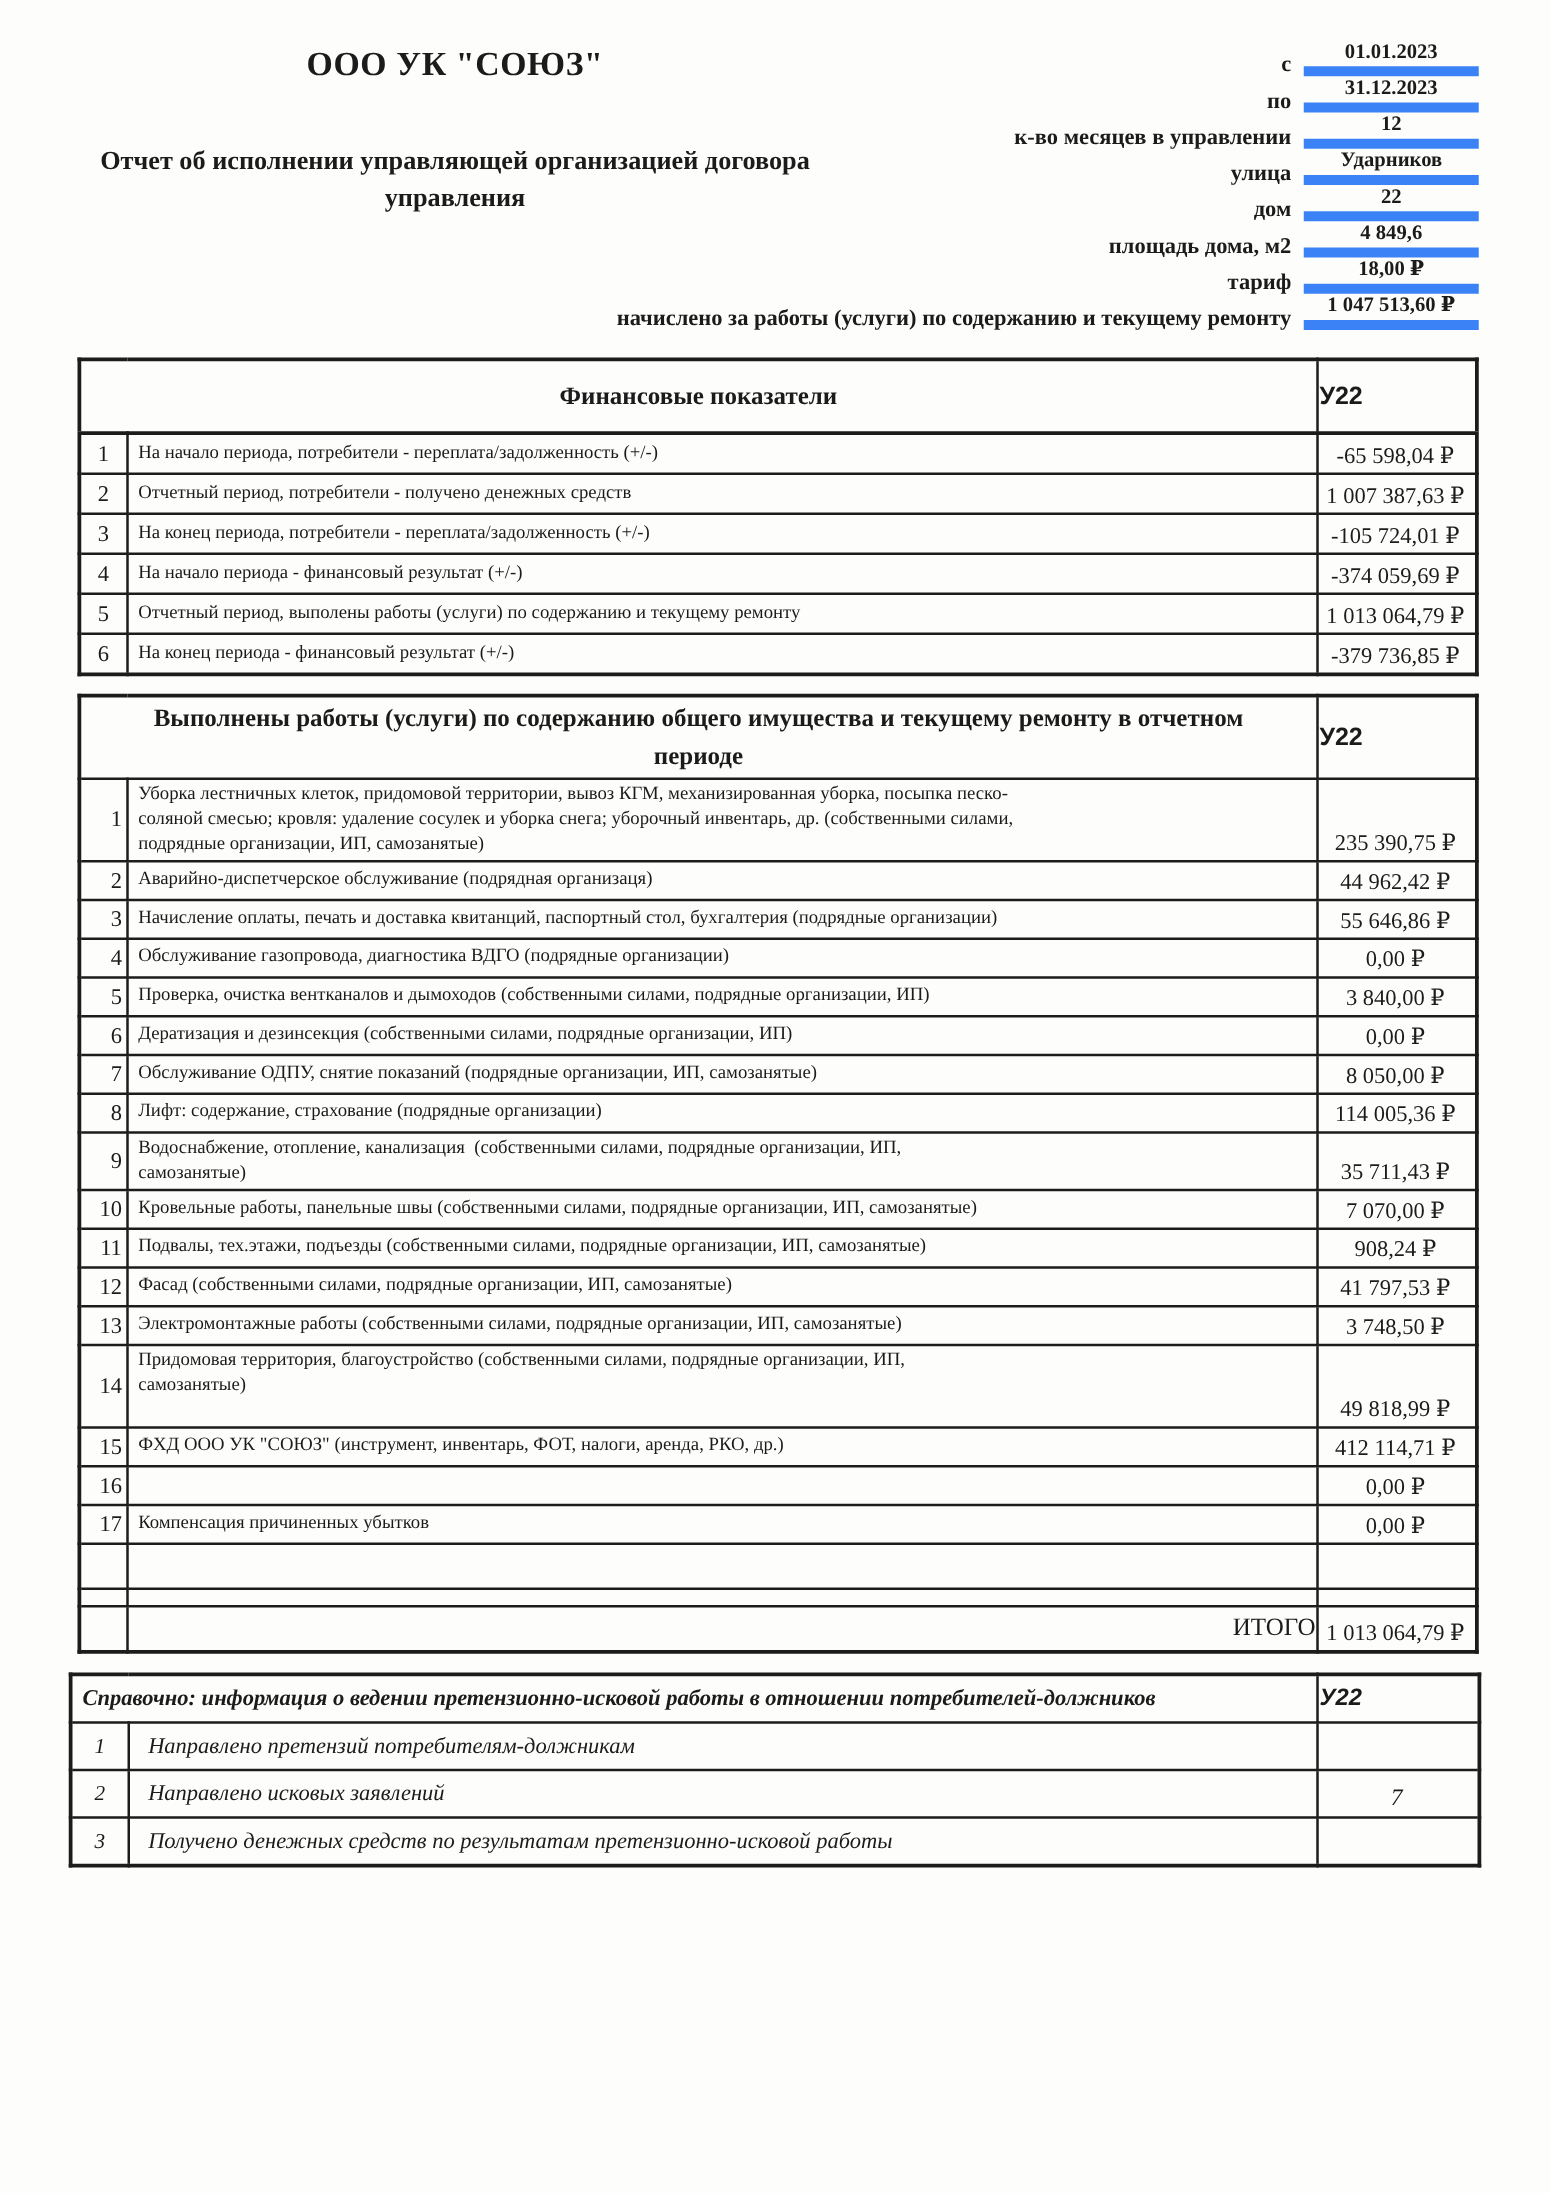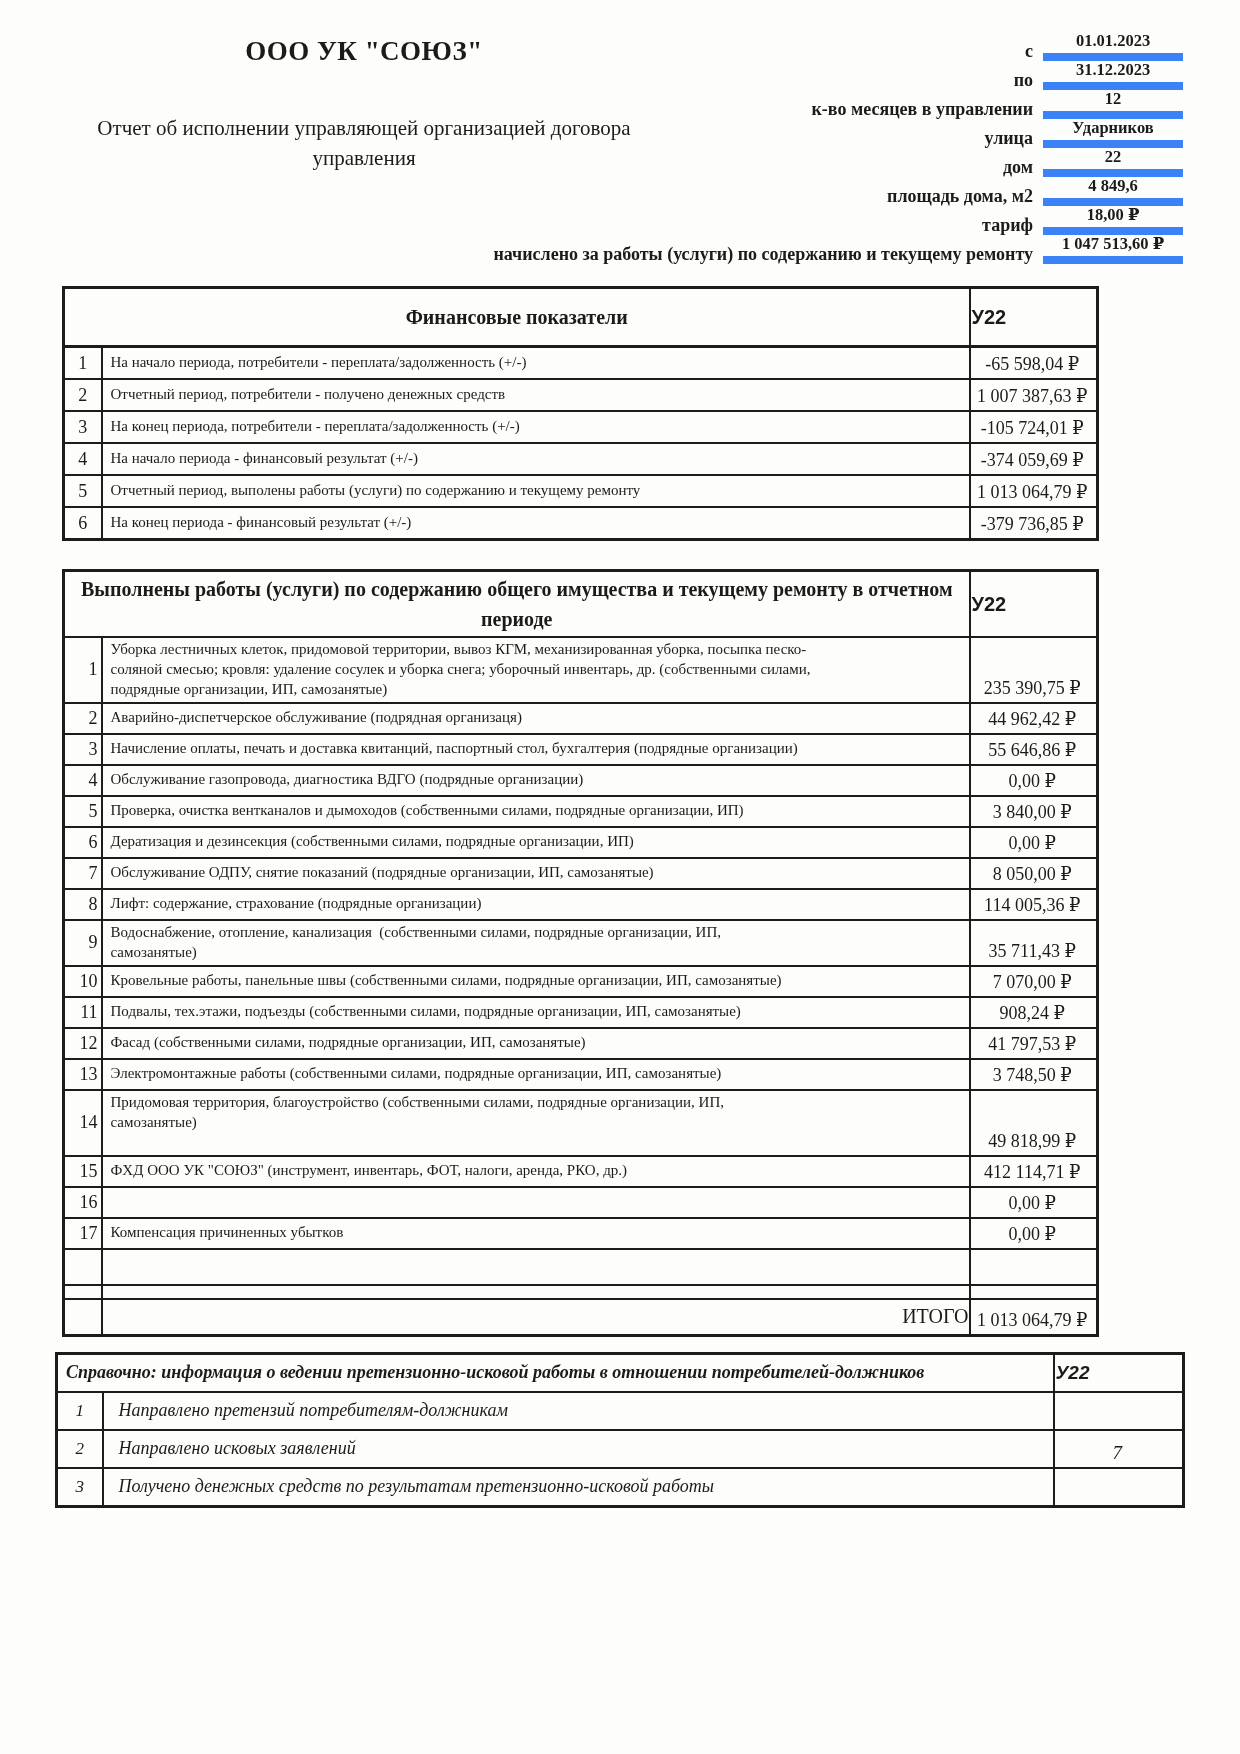--- a/index.html
+++ b/index.html
@@ -9,45 +9,45 @@
     font-family:"Liberation Serif","DejaVu Serif",serif;
     color:#1b1b1b;
     -webkit-font-smoothing:antialiased;
   }
   .page{position:relative;width:1240px;height:1754px;overflow:hidden;}
 
   
   .header{position:relative;height:286px;}
   .header-left{position:absolute;left:68px;top:36px;width:592px;text-align:center;}
   .company{font-size:27px;font-weight:bold;letter-spacing:.5px;}
-  .subtitle{margin-top:46px;font-size:21px;font-weight:normal;line-height:1.45;white-space:pre-line;}
+  .subtitle{margin-top:46px;font-size:21px;font-weight:bold;line-height:1.45;white-space:pre-line;}
   .fields{position:absolute;top:40px;left:60px;right:57px;}
   .field-row{display:flex;justify-content:flex-end;align-items:flex-end;height:21px;margin-bottom:8px;}
   .field-label{font-weight:bold;font-size:18px;white-space:nowrap;padding-right:10px;line-height:1.05;}
   .field-value{width:140px;border-bottom:8px solid #3b82f6;text-align:center;font-weight:bold;font-size:16.5px;line-height:1.25;padding-bottom:1px;white-space:nowrap;}
 
   
   table.tbl{border-collapse:collapse;table-layout:fixed;border:3px solid #1c1c1c;}
   .tbl th,.tbl td{border:2px solid #1c1c1c;overflow:hidden;}
-  .t1,.t2{margin-left:62px;width:1037px;border-radius:10px;}
+  .t1,.t2{margin-left:62px;width:1121px;border-radius:10px;}
   .t3{margin-left:55px;width:1130px;}
   th.title{font-size:20px;font-weight:bold;text-align:center;padding:2px 6px;}
   th.ucol{font-family:"Liberation Sans","DejaVu Sans",sans-serif;font-size:20px;font-weight:bold;text-align:left;}
   td.num{text-align:center;font-size:18px;padding:0 2px;}
   td.label{padding:2px 8px;white-space:pre-wrap;line-height:1.33;font-size:15px;vertical-align:middle;}
   td.value{text-align:center;padding:1px 6px 3px 4px;vertical-align:bottom;font-size:18px;white-space:nowrap;}
 
   
   .t1{margin-top:0;}
   .t1 thead th{height:52px;}
   .t1 thead{border-bottom:3px solid #1c1c1c;}
   .t1 td{height:26px;}
 
   
-  .t2{margin-top:28px;}
+  .t2{margin-top:14px;}
   .t2 thead th.title{height:56px;white-space:pre-wrap;line-height:1.5;}
   .t2 td{height:25px;}
   .t2 td.num{text-align:right;padding-right:3px;}
   .t2 tr.sp1 td{height:30px;}
   .t2 tr.sp2 td{height:8px;}
   .t2 tr.total td{height:30px;}
   .t2 td.total-label{text-align:right;font-size:20px;padding-right:0;vertical-align:middle;white-space:nowrap;}
 
   
   .t3{margin-top:15px;font-style:italic;}

